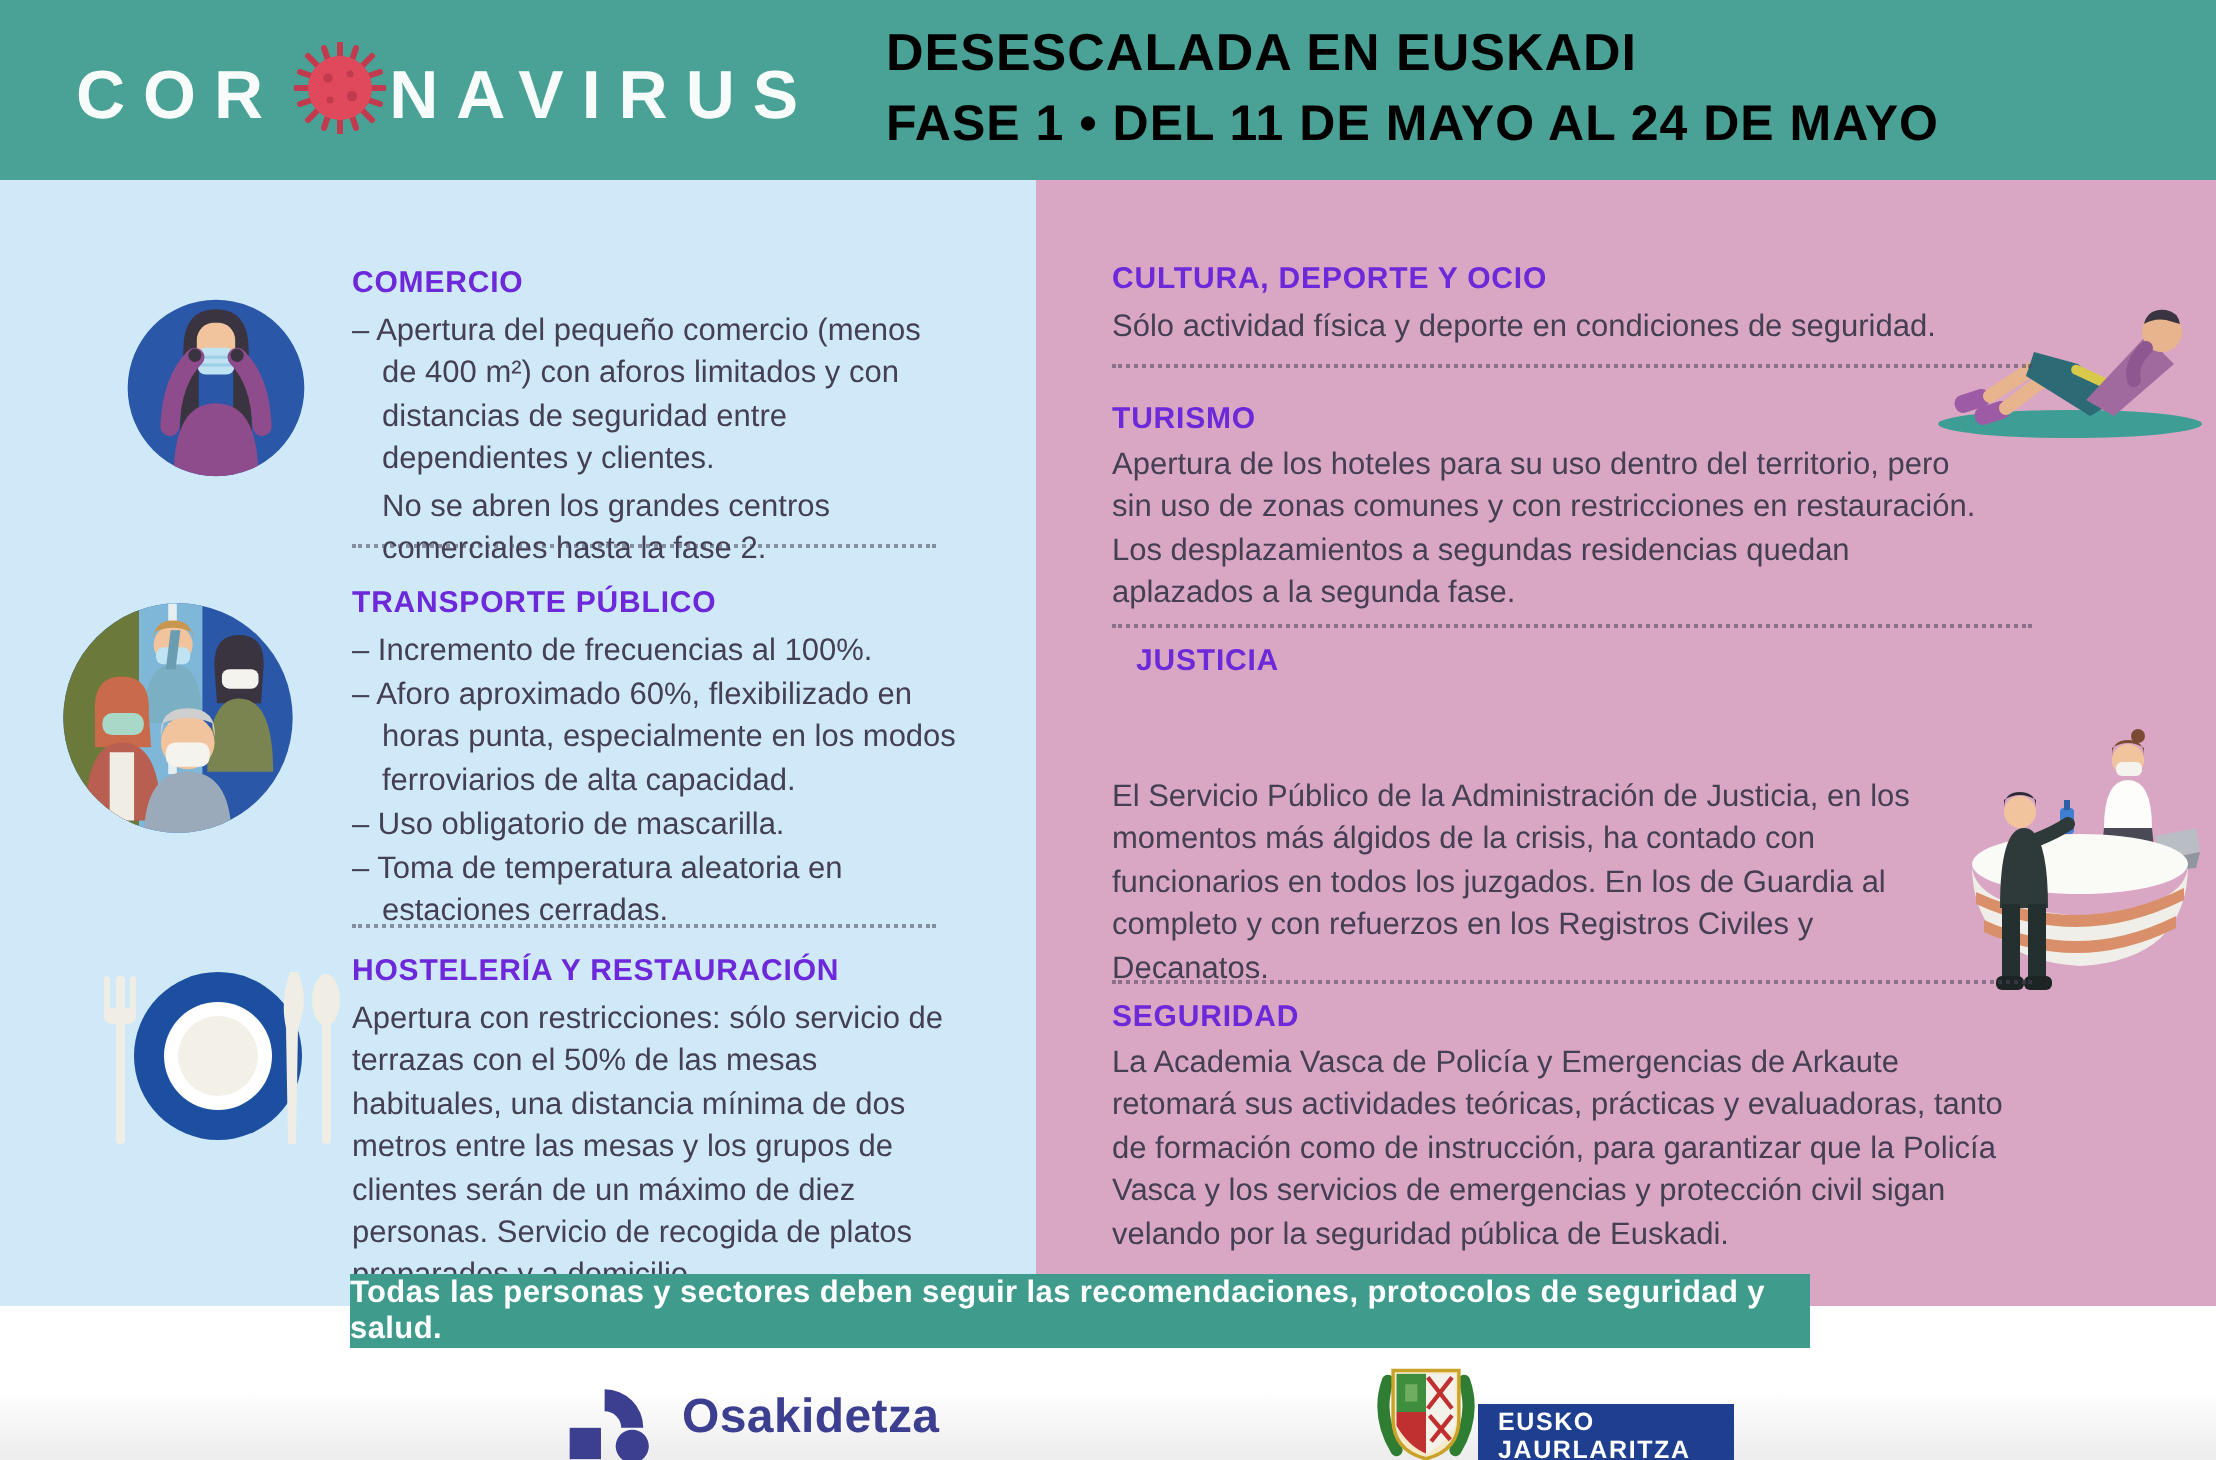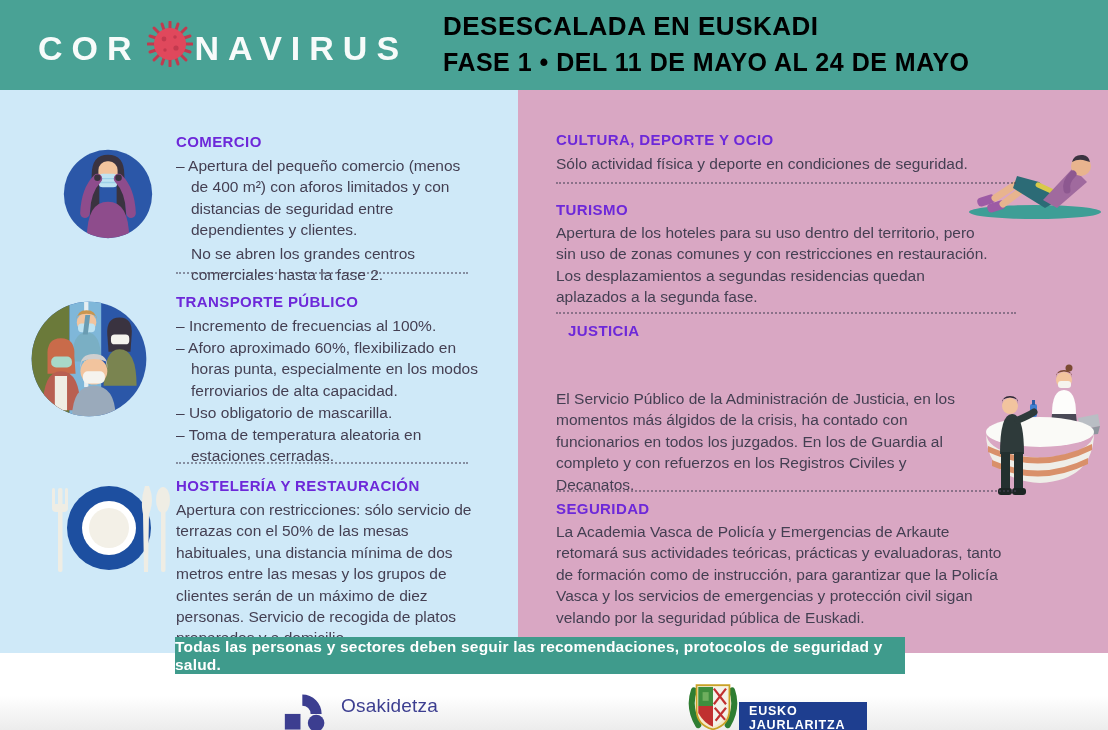--- a/index.html
+++ b/index.html
@@ -38,21 +38,21 @@
     background:#3f9b8c; color:#ffffff; font-weight:bold; font-size:15.5px;
     display:flex; align-items:center; justify-content:center; z-index:5;
     letter-spacing:.2px;
   }
   
   .footer {
     position:absolute; left:0; top:653px; width:1108px; height:77px;
     background:linear-gradient(#ffffff 0%, #ffffff 55%, #ececec 100%);
   }
   .osk { position:absolute; left:283px; top:37px; display:flex; align-items:flex-start; }
-  .osk-label { color:#3c3e90; font-weight:400; font-size:19px; margin:5px 0 0 12px; letter-spacing:.2px; }
+  .osk-label { color:#3c3e90; font-weight:700; font-size:24px; margin:5px 0 0 12px; letter-spacing:.2px; }
   .gov { position:absolute; left:687px; top:27px; display:flex; }
   .gov-bands { margin:22px 0 0 0; }
   .gov-band {
     background:#1e3e8f; color:#ffffff; font-weight:bold; font-size:12.5px;
     letter-spacing:.8px; padding:2px 10px 3px 10px; width:128px;
     border-bottom:1px solid #4a64ad;
   }
 </style>
 </head>
 <body>

